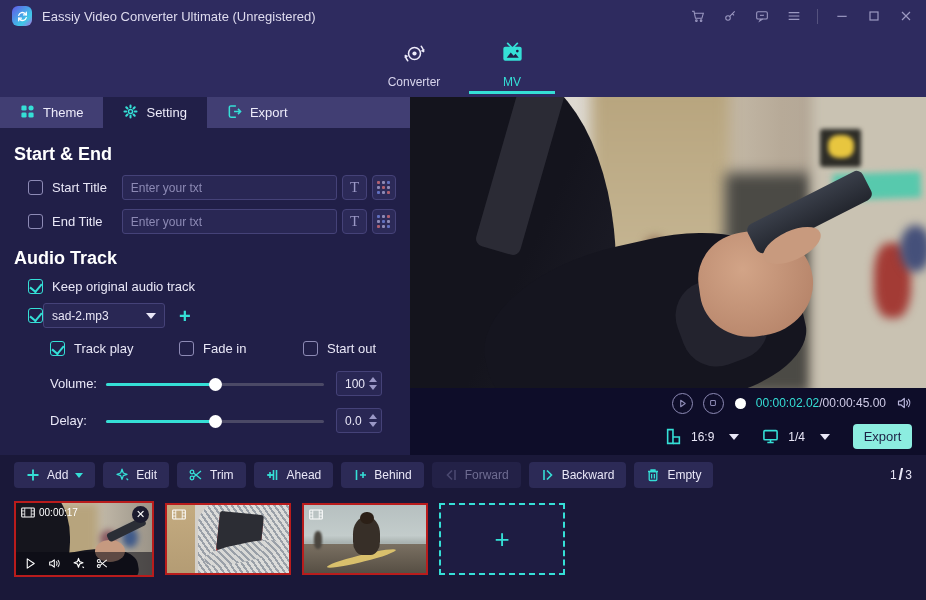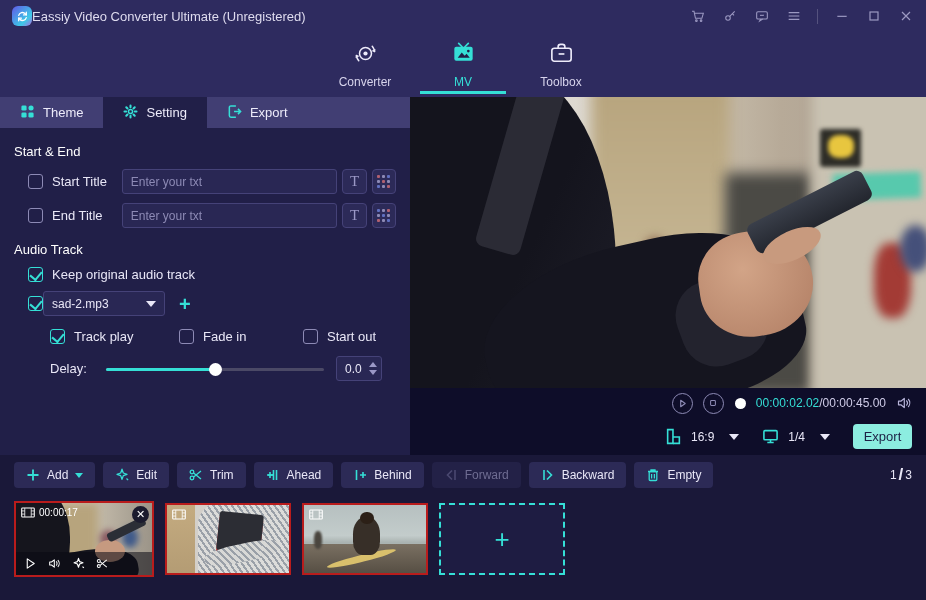--- a/index.html
+++ b/index.html
@@ -2,21 +2,21 @@
 <html><head>
 <meta charset="utf-8">
 <style>
   * { margin:0; padding:0; box-sizing:border-box; }
   html,body { width:926px; height:600px; overflow:hidden; }
   body { font-family:"Liberation Sans", sans-serif; background:#211F48; color:#E9E7F7; font-size:13px; }
 
   
   .titlebar { height:32px; background:#2E2B5F; display:flex; align-items:center; padding:0 12px; }
   .logo { width:20px; height:20px; border-radius:6px; background:linear-gradient(135deg,#6157e8,#3ec9e8 70%,#b16be0); display:flex; align-items:center; justify-content:center; color:#fff; font-size:12px; }
-  .app-title { color:#DFDCEF; font-size:13px; }
+  .app-title { margin-left:10px; color:#DFDCEF; font-size:13px; }
   .tb-right { margin-left:auto; display:flex; align-items:center; gap:15px; color:#9C99C2; }
   .tb-ic { width:17px; height:17px; display:flex; align-items:center; justify-content:center; cursor:pointer; }
   .tb-ic svg { width:16px; height:16px; }
   .tb-divider { width:1px; height:15px; background:#55527E; }
 
   
   .navbar { height:65px; background:#2E2B5F; display:flex; justify-content:center; gap:36px; }
   .nav-item { width:62px; display:flex; flex-direction:column; align-items:center; justify-content:center; gap:5px; position:relative; cursor:pointer; color:#D7D4EC; font-size:12px; }
   .nav-item svg { width:27px; height:27px; }
   .nav-item.active { color:#35DFD6; }
@@ -24,21 +24,21 @@
 
   
   .main { display:flex; height:358px; }
   .left-panel { width:410px; display:flex; flex-direction:column; background:#211F48; }
   .panel-tabs { height:31px; background:#413E73; display:flex; }
   .ptab { display:flex; align-items:center; gap:8px; padding:0 20px; font-size:13px; color:#EDEBFA; cursor:pointer; }
   .ptab.active { background:#211F48; }
   .ptab svg { width:15px; height:15px; }
   .panel-body { flex:1; padding:10px 14px 0 14px; }
 
-  .section-h { font-weight:normal; font-size:13px; color:#FFFFFF; margin:6px 0 10px 0; }
+  .section-h { font-weight:bold; font-size:18px; color:#FFFFFF; margin:6px 0 10px 0; }
   .row { display:flex; align-items:center; margin-bottom:9px; }
   .indent1 { padding-left:14px; }
   .checkbox { width:15px; height:15px; border:1.5px solid #8D8AB5; border-radius:3px; background:transparent; flex:none; position:relative; cursor:pointer; }
   .checkbox.checked { border-color:#35DFD6; }
   .checkbox.checked::after { content:""; position:absolute; left:3px; top:1px; width:6px; height:9px; border:solid #35DFD6; border-width:0 2px 2px 0; transform:rotate(40deg); }
   .cb-label { margin-left:9px; color:#E9E7F7; }
 
   .title-input { width:222px; height:25px; background:#292754; border:1px solid #454278; border-radius:3px; color:#E9E7F7; font-size:12px; padding:8px 8px; outline:none; font-family:"Liberation Sans",sans-serif; }
   .title-input::placeholder { color:#8D8AB5; }
   .sq-btn { width:25px; height:25px; background:#2C2A58; border:1px solid #454278; border-radius:4px; display:flex; align-items:center; justify-content:center; margin-left:5px; cursor:pointer; }
@@ -220,28 +220,20 @@
   </div>
   <div class="nav-item active">
     <span><svg viewBox="0 0 28 28">
           <path d="M9 3.5l3.5 3.5M19 3.5 15.5 7" stroke="#35DFD6" stroke-width="1.8" fill="none" stroke-linecap="round"></path>
           <rect x="4.5" y="7" width="19" height="14.5" rx="2" fill="#35DFD6"></rect>
           <path d="M8 18.5l4.2-5.5 3 3.4 2-2.2 3.3 4.3z" fill="#211F48"></path>
           <circle cx="19" cy="11.5" r="1.4" fill="#211F48"></circle>
         </svg></span>
     <span>MV</span>
   </div>
-  <div class="nav-item">
-    <span><svg viewBox="0 0 28 28" fill="none" stroke="#EDEBFA" stroke-width="1.7">
-          <rect x="4" y="8.5" width="20" height="13.5" rx="2.5"></rect>
-          <path d="M10.5 8.5V7a2.5 2.5 0 0 1 2.5-2.5h2A2.5 2.5 0 0 1 17.5 7v1.5"></path>
-          <path d="M11 14.5h6"></path>
-        </svg></span>
-    <span>Toolbox</span>
-  </div>
 </div>
 
 <div class="main">
 
   <div class="left-panel">
     <div class="panel-tabs">
       <div class="ptab">
         <span><svg viewBox="0 0 16 16" fill="#35DFD6">
               <rect x="1.5" y="1.5" width="5.5" height="5.5" rx="1.5"></rect>
               <rect x="9" y="1.5" width="5.5" height="5.5" rx="2.7"></rect>
@@ -331,20 +323,35 @@
 
       <div class="row" style="padding-left:36px; margin-top:13px">
         <span class="checkbox checked"></span>
         <span class="cb-label" style="width:105px">Track play</span>
         <span class="checkbox"></span>
         <span class="cb-label" style="width:100px">Fade in</span>
         <span class="checkbox"></span>
         <span class="cb-label">Start out</span>
       </div>
 
+      <div class="row" style="padding-left:36px; margin-top:15px">
+        <span class="slider-label">Volume:</span>
+        <div class="slider">
+          <div class="slider-track"></div>
+          <div class="slider-fill" style="width: 50%;"></div>
+          <div class="slider-thumb" style="left: 50%;"></div>
+        </div>
+        <div class="spin">
+          <span>100</span>
+          <span class="spin-arrows">
+              <span class="arr-up"></span>
+              <span class="arr-down"></span>
+            </span>
+        </div>
+      </div>
 
       <div class="row" style="padding-left:36px; margin-top:12px">
         <span class="slider-label">Delay:</span>
         <div class="slider">
           <div class="slider-track"></div>
           <div class="slider-fill" style="width: 50%;"></div>
           <div class="slider-thumb" style="left: 50%;"></div>
         </div>
         <div class="spin">
           <span>0.0</span>

